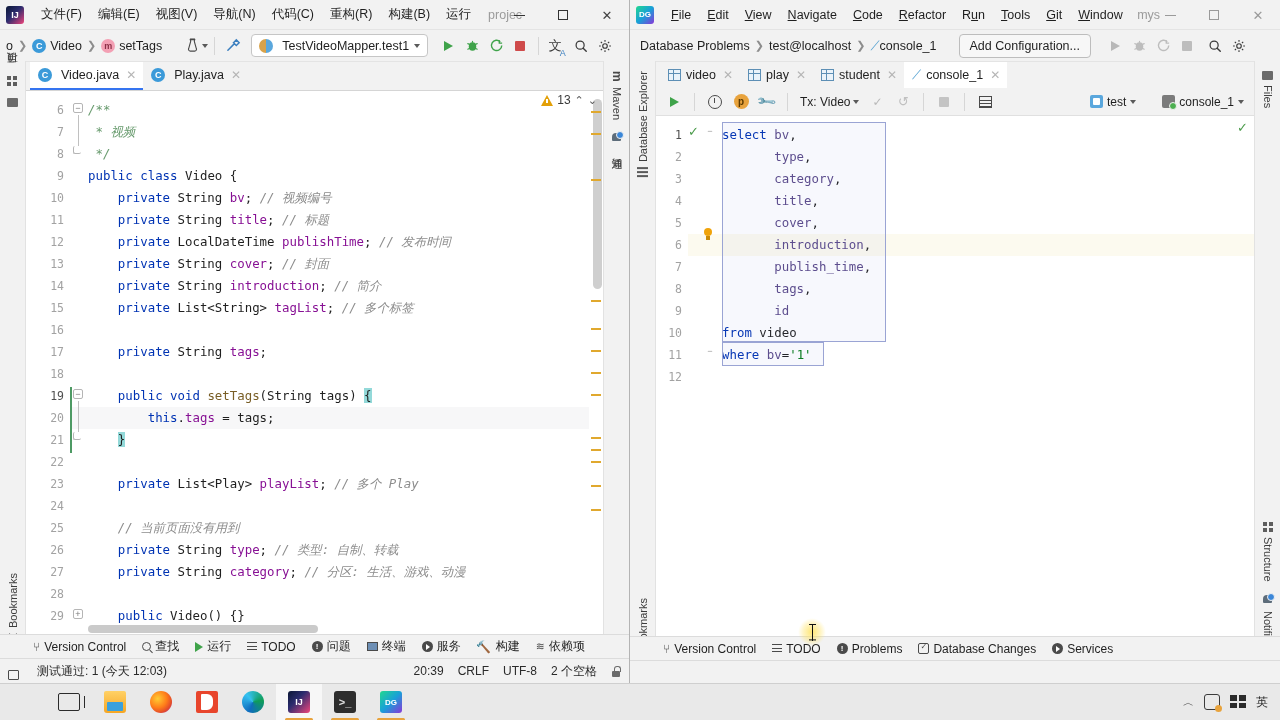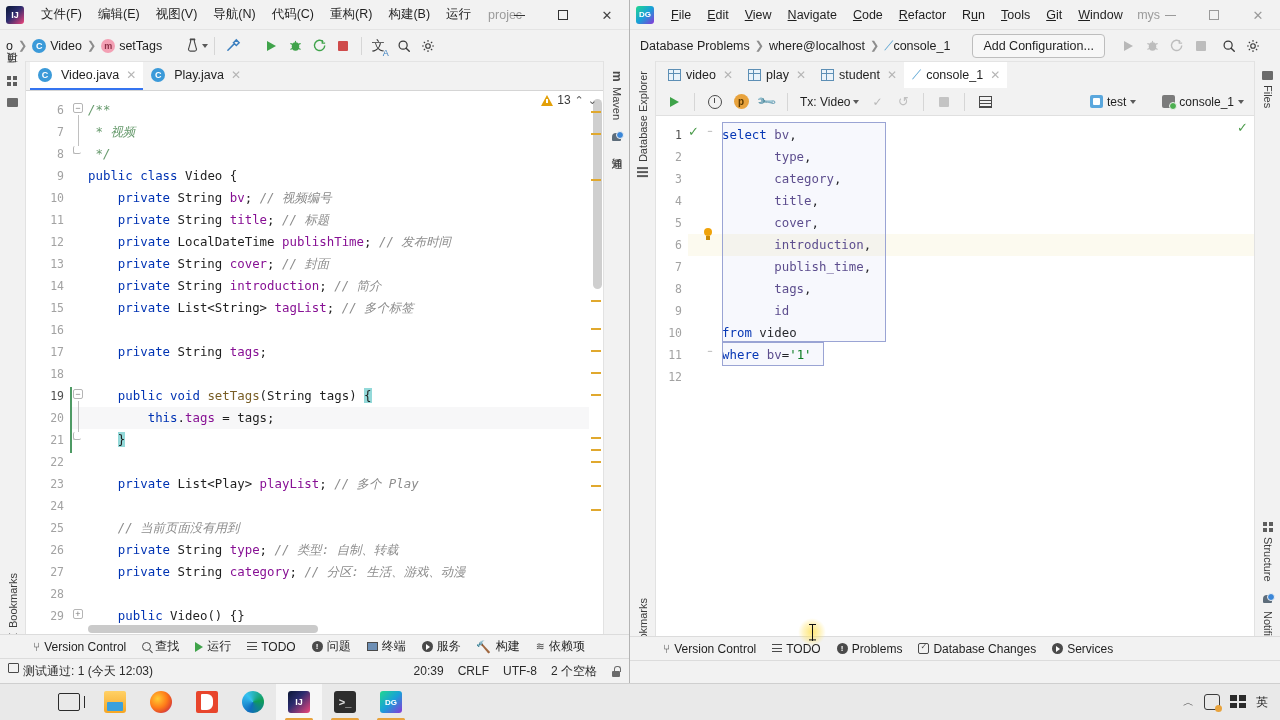--- a/index.html
+++ b/index.html
@@ -291,21 +291,21 @@
   .dbchg-ico::after{content:"✓";position:absolute;left:1px;top:-2px;font-size:8px;color:#4a4a4a;}
 
   
   .statusbar {
     position: absolute; left: 0; right: 0; bottom: 0; height: 25px;
     display: flex; align-items: center; background: #f2f2f2;
     border-top: 1px solid #dcdcdc; font-size: 12px; color: #2b2b2b;
     padding: 0 8px;
   }
   #right-win-status { height: 23px; }
-  .st-left { display:flex;align-items:flex-start;gap:4px; }
+  .st-left { display:flex;align-items:flex-end;gap:18px; }
   .st-right { margin-left:auto; display:flex;align-items:center;gap:14px; }
   .st-item { cursor: default; white-space: nowrap; }
   .mon-ico { width:11px;height:10px;border:1.3px solid #4a4a4a;border-radius:1px;}
   .lock-ico { width:10px;height:11px;position:relative;}
   .lock-ico::before{content:"";position:absolute;left:1px;bottom:0;width:8px;height:6px;background:#6b6b6b;border-radius:1px;}
   .lock-ico::after{content:"";position:absolute;left:2.6px;top:0;width:5px;height:5px;border:1.3px solid #6b6b6b;border-bottom:none;border-radius:3px 3px 0 0;}
 
   
   .taskbar {
     position: absolute; left: 0; bottom: 0; width: 1280px; height: 37px;
@@ -412,20 +412,25 @@
           </svg>
       </div>
       <div class="caret-dn" style="margin-left:-2px"></div>
       <div class="tb-sep"></div>
       <div class="tbtn">
         <svg width="15" height="15" viewBox="0 0 16 16">
             <path d="M2 13 L9 6 M8 5 l3-3 3 3-3 3z" stroke="#3b7fbf" stroke-width="1.6" fill="none" stroke-linecap="round"></path>
           </svg>
       </div>
       <div style="width:6px"></div>
+      <div class="runcombo">
+        <span class="cicon file" style="border-radius:50%;background:linear-gradient(90deg,#d8a24a 50%,#5aa7dd 50%)"></span>
+        <span>TestVideoMapper.test1</span>
+        <span class="caret-dn"></span>
+      </div>
       <div style="width:8px"></div>
       <div class="tbtn">
           <div class="tri-play"></div>
         </div>
       <div class="tbtn">
         <svg width="15" height="15" viewBox="0 0 16 16">
             <ellipse cx="8" cy="9" rx="4" ry="4.5" fill="#3fa34a"></ellipse>
             <path d="M3 6l2 1M13 6l-2 1M3 12l2-1M13 12l-2-1M8 3.5v1" stroke="#3fa34a" stroke-width="1.2" stroke-linecap="round"></path>
           </svg>
       </div>
@@ -650,21 +655,21 @@
             <div class="sq" style="border-color:#9a9a9a"></div>
           </div>
         <div class="win-btn close" style="color:#9a9a9a">✕</div>
       </div>
     </div>
 
     <div class="navbar">
       <div class="crumbs" style="margin-left:4px">
         <div class="crumb">Database Problems</div>
         <span class="crumb-sep">❯</span>
-        <div class="crumb">where@localhost</div>
+        <div class="crumb">test@localhost</div>
         <span class="crumb-sep">❯</span>
         <div class="crumb">
           <span class="console-icon">⟋</span>
           <span>console_1</span>
         </div>
       </div>
       <div style="width:18px"></div>
       <div class="addconf">Add Configuration...</div>
       <div style="width:12px"></div>
       <div class="tbtn">

